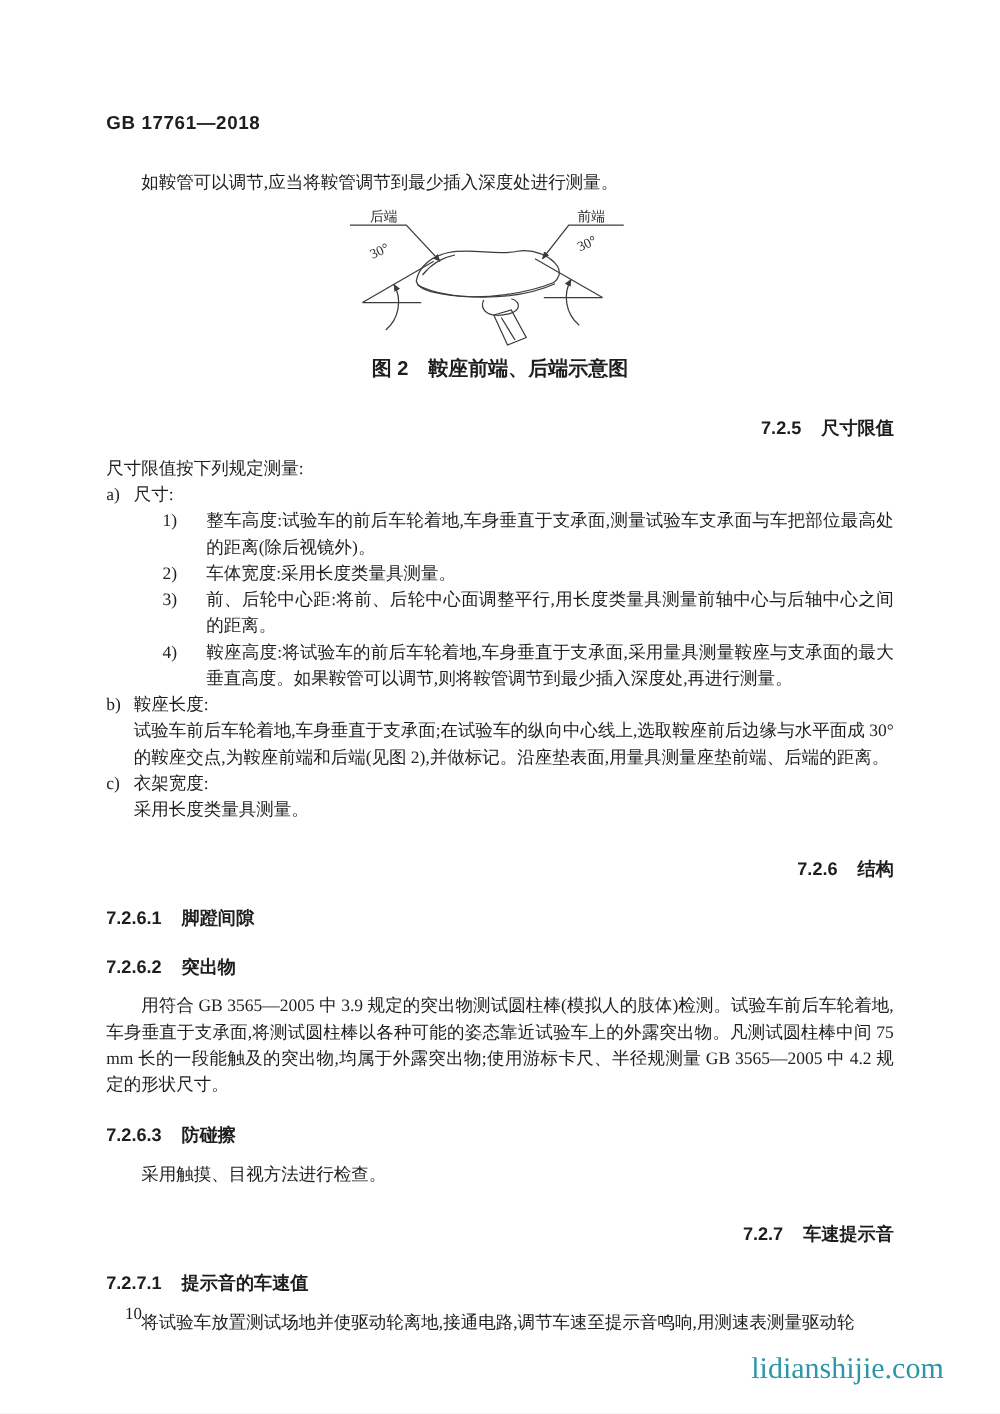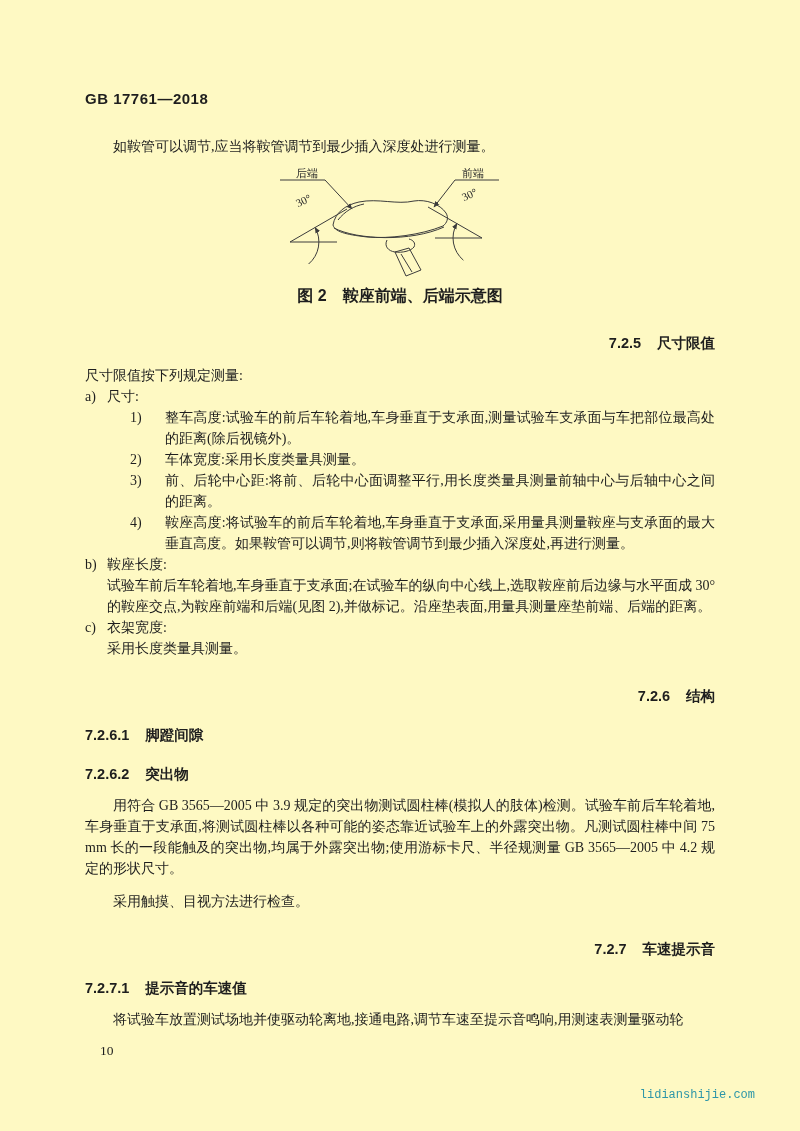--- a/index.html
+++ b/index.html
@@ -2,21 +2,21 @@
 <html><head>
 <meta charset="utf-8">
 <style>
   * { margin: 0; padding: 0; box-sizing: border-box; }
   html, body { background: #e8e8e8; }
   .page {
     position: relative;
     width: 800px;
     height: 1131px;
     margin: 0 auto;
-    background: #fef9c3;
+    background: #ffffff;
     color: #1e1e1e;
     font-family: "Liberation Serif", serif;
     font-size: 14px;
     line-height: 21px;
     overflow: hidden;
   }
   .content {
     position: absolute;
     left: 85px;
     top: 88px;
@@ -71,22 +71,22 @@
   .page-number {
     position: absolute;
     left: 100px;
     top: 1040px;
     font-size: 13.5px;
   }
   .watermark {
     position: absolute;
     right: 45px;
     top: 1085px;
-    font-family: Liberation Mono, monospace;
-    font-size: 12px;
+    font-family: Liberation Serif, serif;
+    font-size: 24px;
   }
   .diagram { stroke: #3c3c3c; fill: none; stroke-width: 1; }
 </style>
 </head>
 <body>
 
 <div class="page">
   <div class="content">
 
     <div class="std-header">GB 17761—2018</div>
@@ -174,20 +174,23 @@
     </div>
     <div class="h3">
       <span class="hnum">7.2.6.1</span><span>脚蹬间隙</span>
     </div>
 
     <div class="h3">
       <span class="hnum">7.2.6.2</span><span>突出物</span>
     </div>
     <p class="para tight">用符合 GB 3565—2005 中 3.9 规定的突出物测试圆柱棒(模拟人的肢体)检测。试验车前后车轮着地,车身垂直于支承面,将测试圆柱棒以各种可能的姿态靠近试验车上的外露突出物。凡测试圆柱棒中间 75 mm 长的一段能触及的突出物,均属于外露突出物;使用游标卡尺、半径规测量 GB 3565—2005 中 4.2 规定的形状尺寸。</p>
 
+    <div class="h3">
+      <span class="hnum">7.2.6.3</span><span>防碰擦</span>
+    </div>
     <p class="para tight">采用触摸、目视方法进行检查。</p>
 
     <div class="h2">
       <span class="hnum">7.2.7</span><span>车速提示音</span>
     </div>
     <div class="h3">
       <span class="hnum">7.2.7.1</span><span>提示音的车速值</span>
     </div>
     <p class="para tight">将试验车放置测试场地并使驱动轮离地,接通电路,调节车速至提示音鸣响,用测速表测量驱动轮</p>
 

